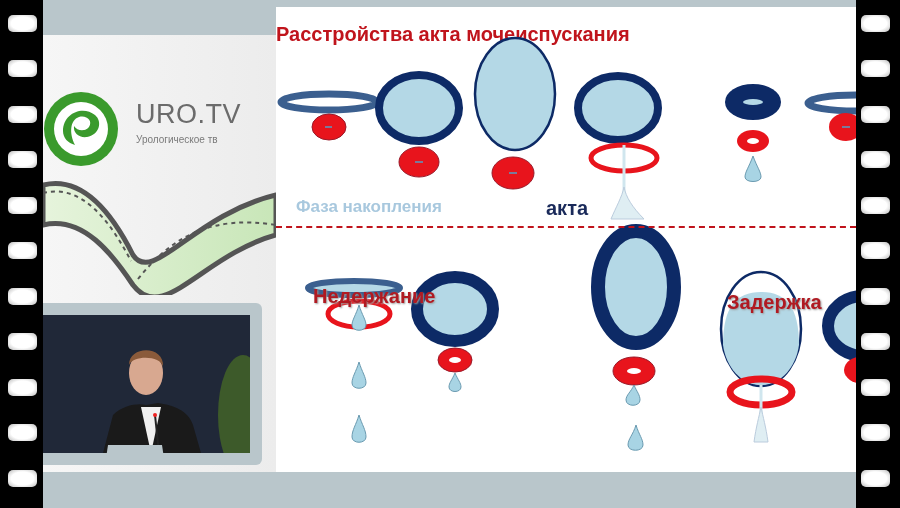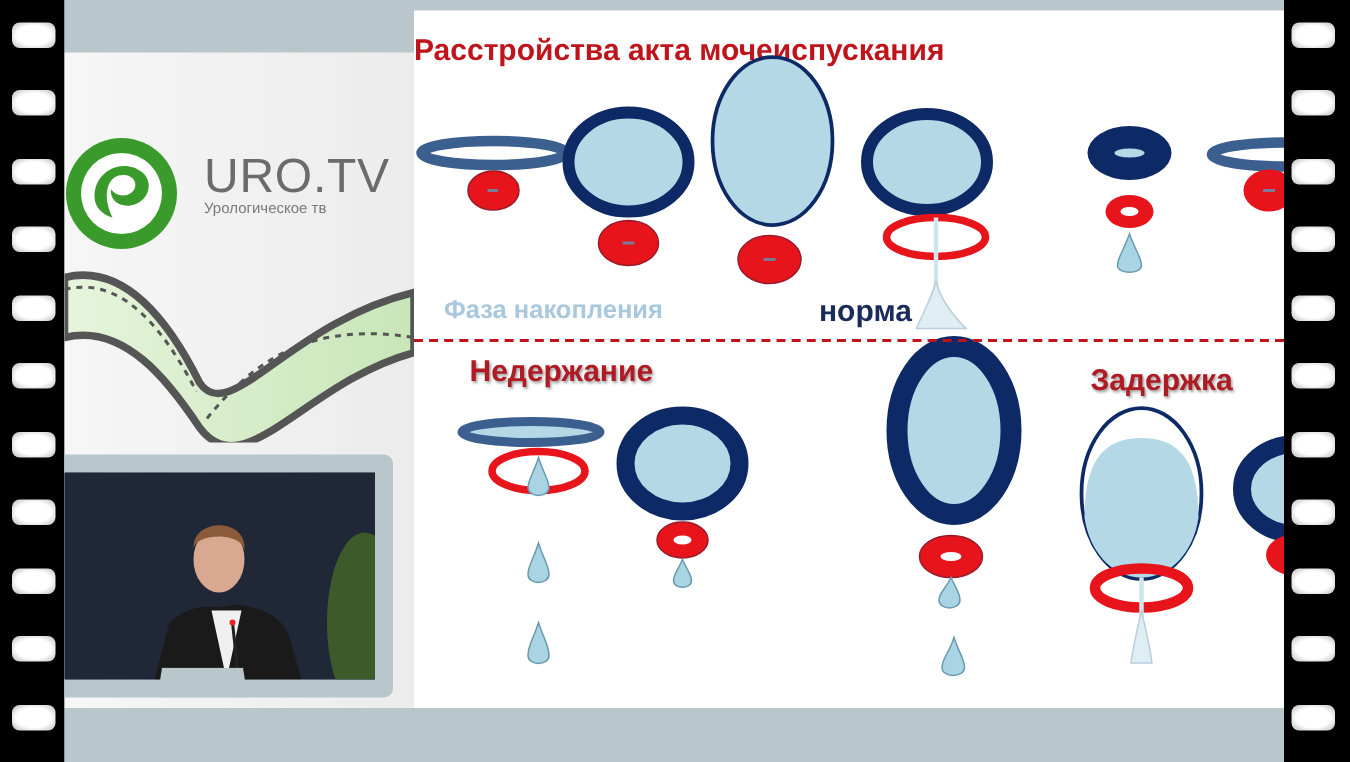--- a/index.html
+++ b/index.html
@@ -7,31 +7,31 @@
   .strip{position:absolute;top:0;height:508px;background:#000;}
   .strip.left{left:0;width:43px;}
   .strip.right{left:856px;width:44px;}
   .hole{position:absolute;width:29px;height:17px;border-radius:5px;background:radial-gradient(ellipse at center,#fff 55%,#cfcfcf 85%,#888 100%);}
   .frame{position:absolute;left:43px;top:0;width:813px;height:508px;background:#b9c6cb;}
   .topbar{position:absolute;left:0;top:0;width:813px;height:35px;background:#b9c6cb;}
   .leftpanel{position:absolute;left:0;top:35px;width:233px;height:437px;background:linear-gradient(90deg,#f6f6f6,#ececec);}
   .bottombar{position:absolute;left:0;top:472px;width:813px;height:36px;background:#b9c6cb;}
   .slide{position:absolute;left:233px;top:7px;width:580px;height:465px;background:#fff;overflow:hidden;}
   .logo{position:absolute;left:0;top:56px;width:76px;height:76px;}
-  .brand{position:absolute;left:93px;top:64px;font-size:32px;color:#6b6b6b;letter-spacing:0.5px;}
+  .brand{position:absolute;left:93px;top:64px;font-size:27px;color:#6b6b6b;letter-spacing:0.5px;}
   .tagline{position:absolute;left:93px;top:99px;font-size:10px;color:#7a7a7a;}
   .filmroll{position:absolute;left:0;top:140px;width:233px;height:120px;}
   .monitor{position:absolute;left:0;top:268px;width:219px;height:162px;background:#b9c6cb;border-radius:0 6px 6px 0;}
   .video{position:absolute;left:0;top:12px;width:207px;height:138px;background:linear-gradient(90deg,#1d2433 0%,#26304a 40%,#1a2130 100%);overflow:hidden;}
   .stand{position:absolute;left:62px;top:445px;width:60px;height:20px;background:#b9c6cb;clip-path:polygon(5% 0,95% 0,100% 100%,0 100%);}
   .title{position:absolute;left:0;top:16px;width:580px;box-sizing:border-box;font-size:20px;font-weight:bold;color:#c0141c;}
   .phase{position:absolute;font-size:17px;font-weight:bold;color:#a8c8de;text-align:right;}
   .norma{position:absolute;left:270px;top:190px;font-size:20px;font-weight:bold;color:#1a2a5a;}
   .divider{position:absolute;left:0;top:219px;width:580px;border-top:2px dashed #c0141c;}
-  .sect{position:absolute;font-size:20px;font-weight:bold;color:#b01a22;text-shadow:1px 1px 2px #999;}
+  .sect{position:absolute;font-size:20px;font-weight:bold;color:#b01a22;text-shadow:1px 1px 2px #999;margin-top:48px;}
   svg.art{position:absolute;left:0;top:0;}
 </style>
 </head>
 <body>
 
 <div class="strip left">
   <div class="hole" style="left:8px;top:15px"></div>
   <div class="hole" style="left:8px;top:60px"></div>
   <div class="hole" style="left:8px;top:106px"></div>
   <div class="hole" style="left:8px;top:151px"></div>
@@ -142,21 +142,21 @@
       <ellipse cx="485" cy="385" rx="31" ry="13" fill="none" stroke="#e8141c" stroke-width="7"></ellipse>
       <line x1="485" y1="378" x2="485" y2="420" stroke="#d0e6ee" stroke-width="3"></line>
       <path d="M478 435 C480 420 483 410 485 400 C487 410 490 420 492 435 Z" fill="#dfeef3" stroke="#bcd" stroke-width="1"></path>
 
       <ellipse cx="588" cy="319" rx="36" ry="30" fill="#b4d8e6" stroke="#0d2a66" stroke-width="12"></ellipse>
       <ellipse cx="588" cy="363" rx="20" ry="14" fill="#e8141c"></ellipse>
       <line x1="583" y1="363" x2="591" y2="363" stroke="#7a7a9a" stroke-width="2"></line>
     </svg>
 
     <div class="phase" style="left:20px;top:190px">Фаза накопления</div>
-    <div class="norma">норма</div>
+    <div class="norma">акта</div>
     <div class="divider"></div>
     <div class="sect" style="left:37px;top:230px">Недержание</div>
     <div class="sect" style="left:451px;top:236px">Задержка</div>
   </div>
 </div>
 
 <div class="strip right">
   <div class="hole" style="left:5px;top:15px"></div>
   <div class="hole" style="left:5px;top:60px"></div>
   <div class="hole" style="left:5px;top:106px"></div>

